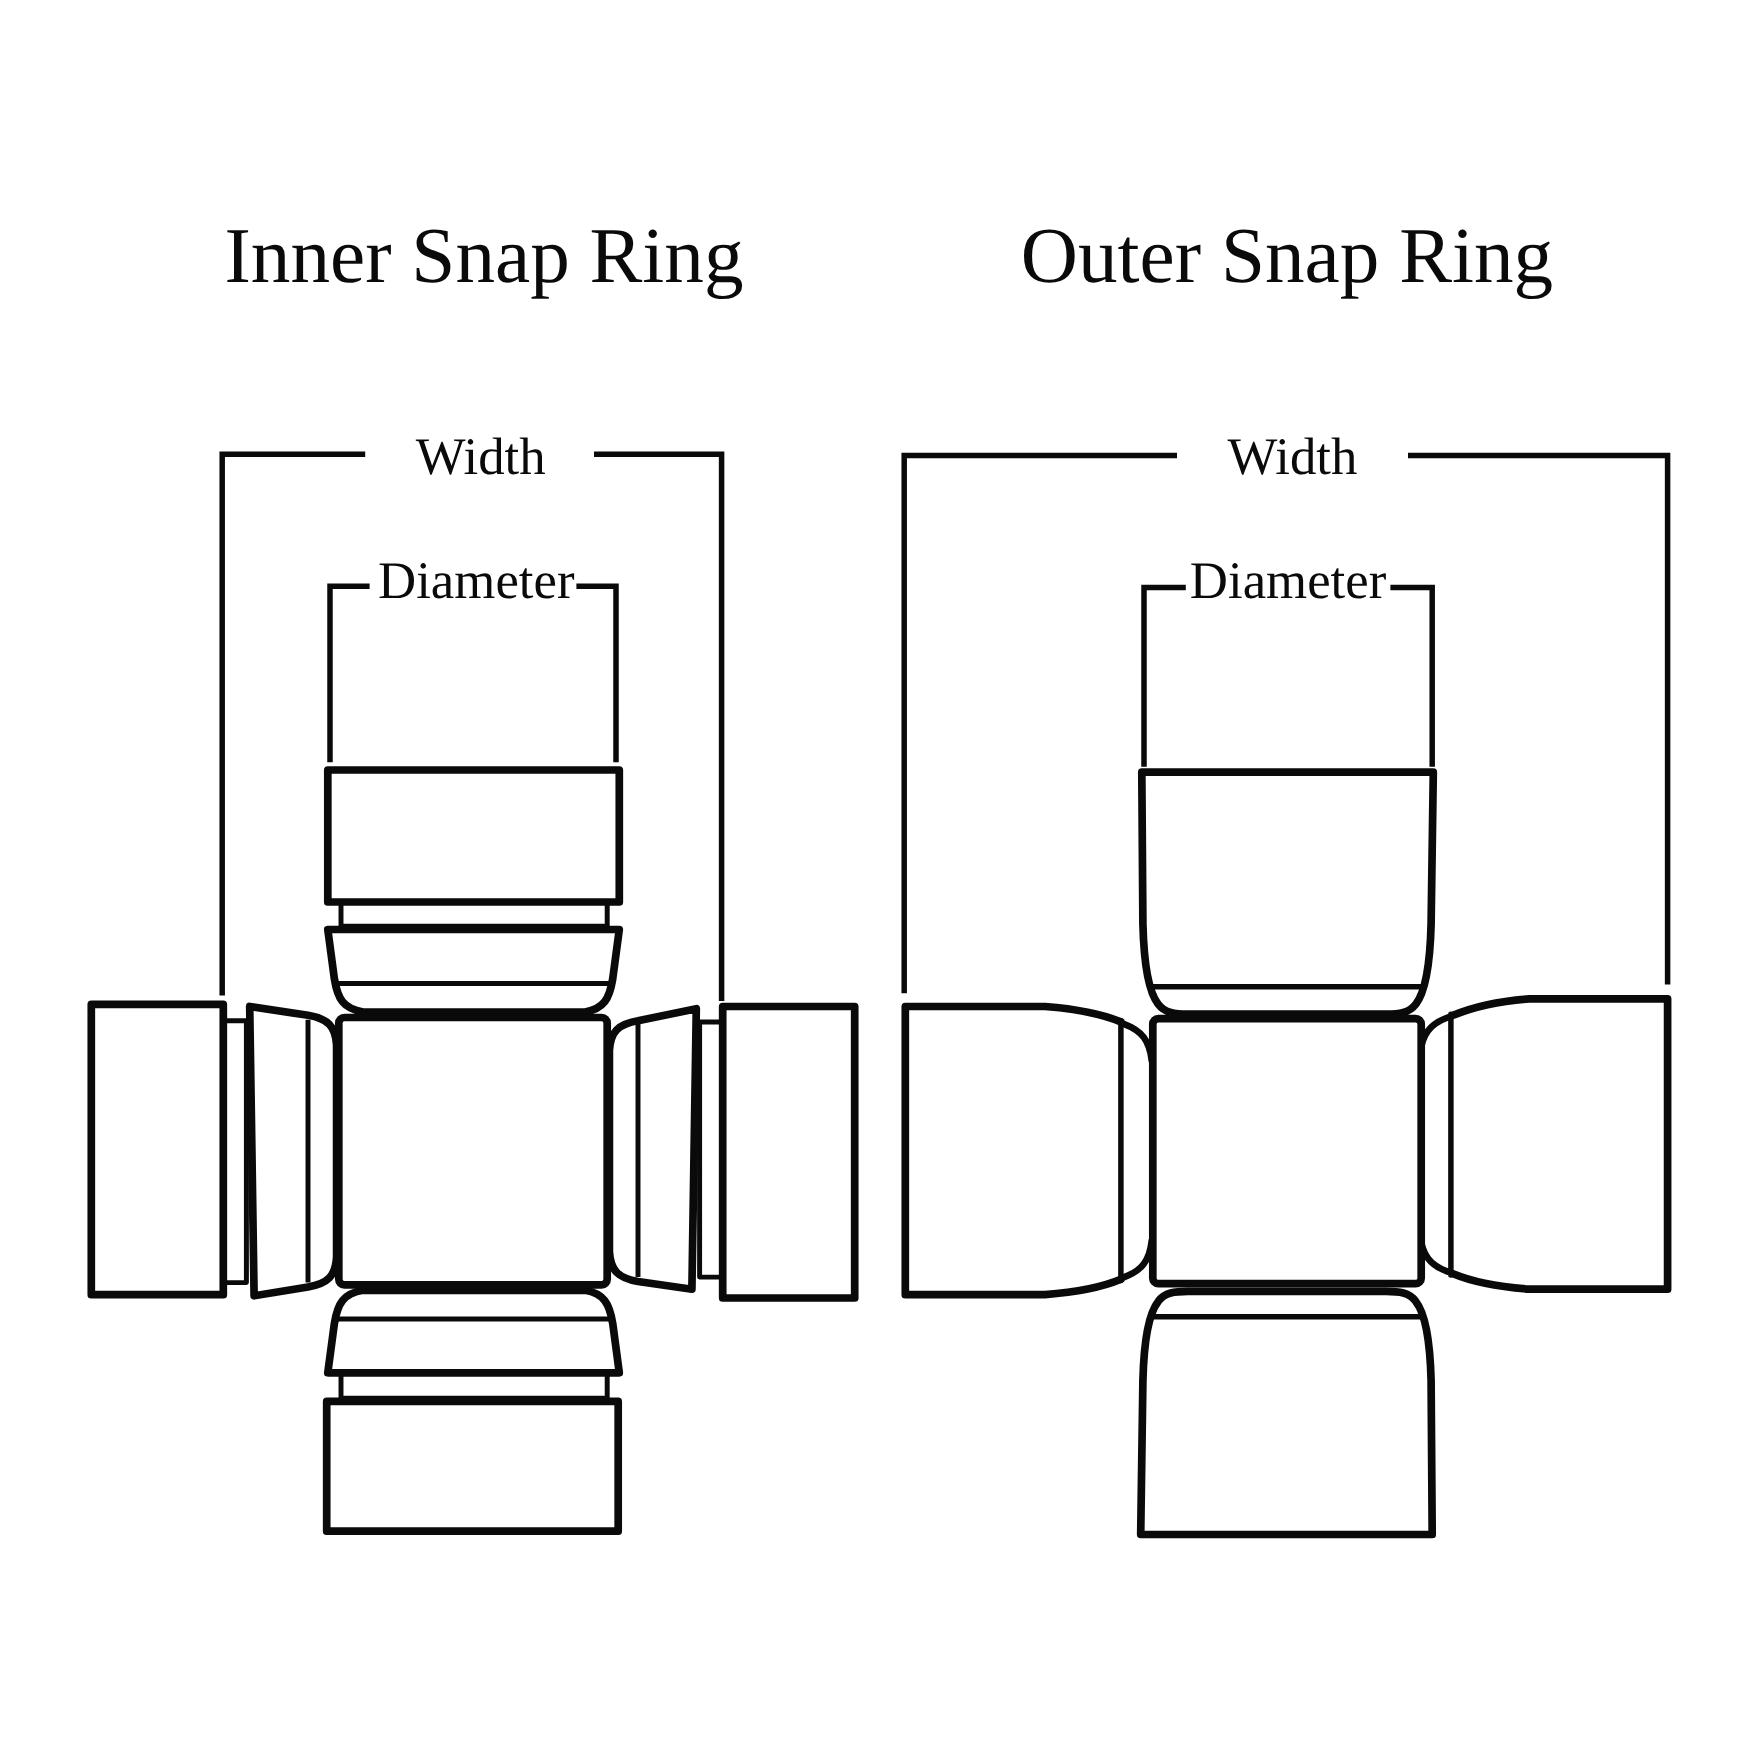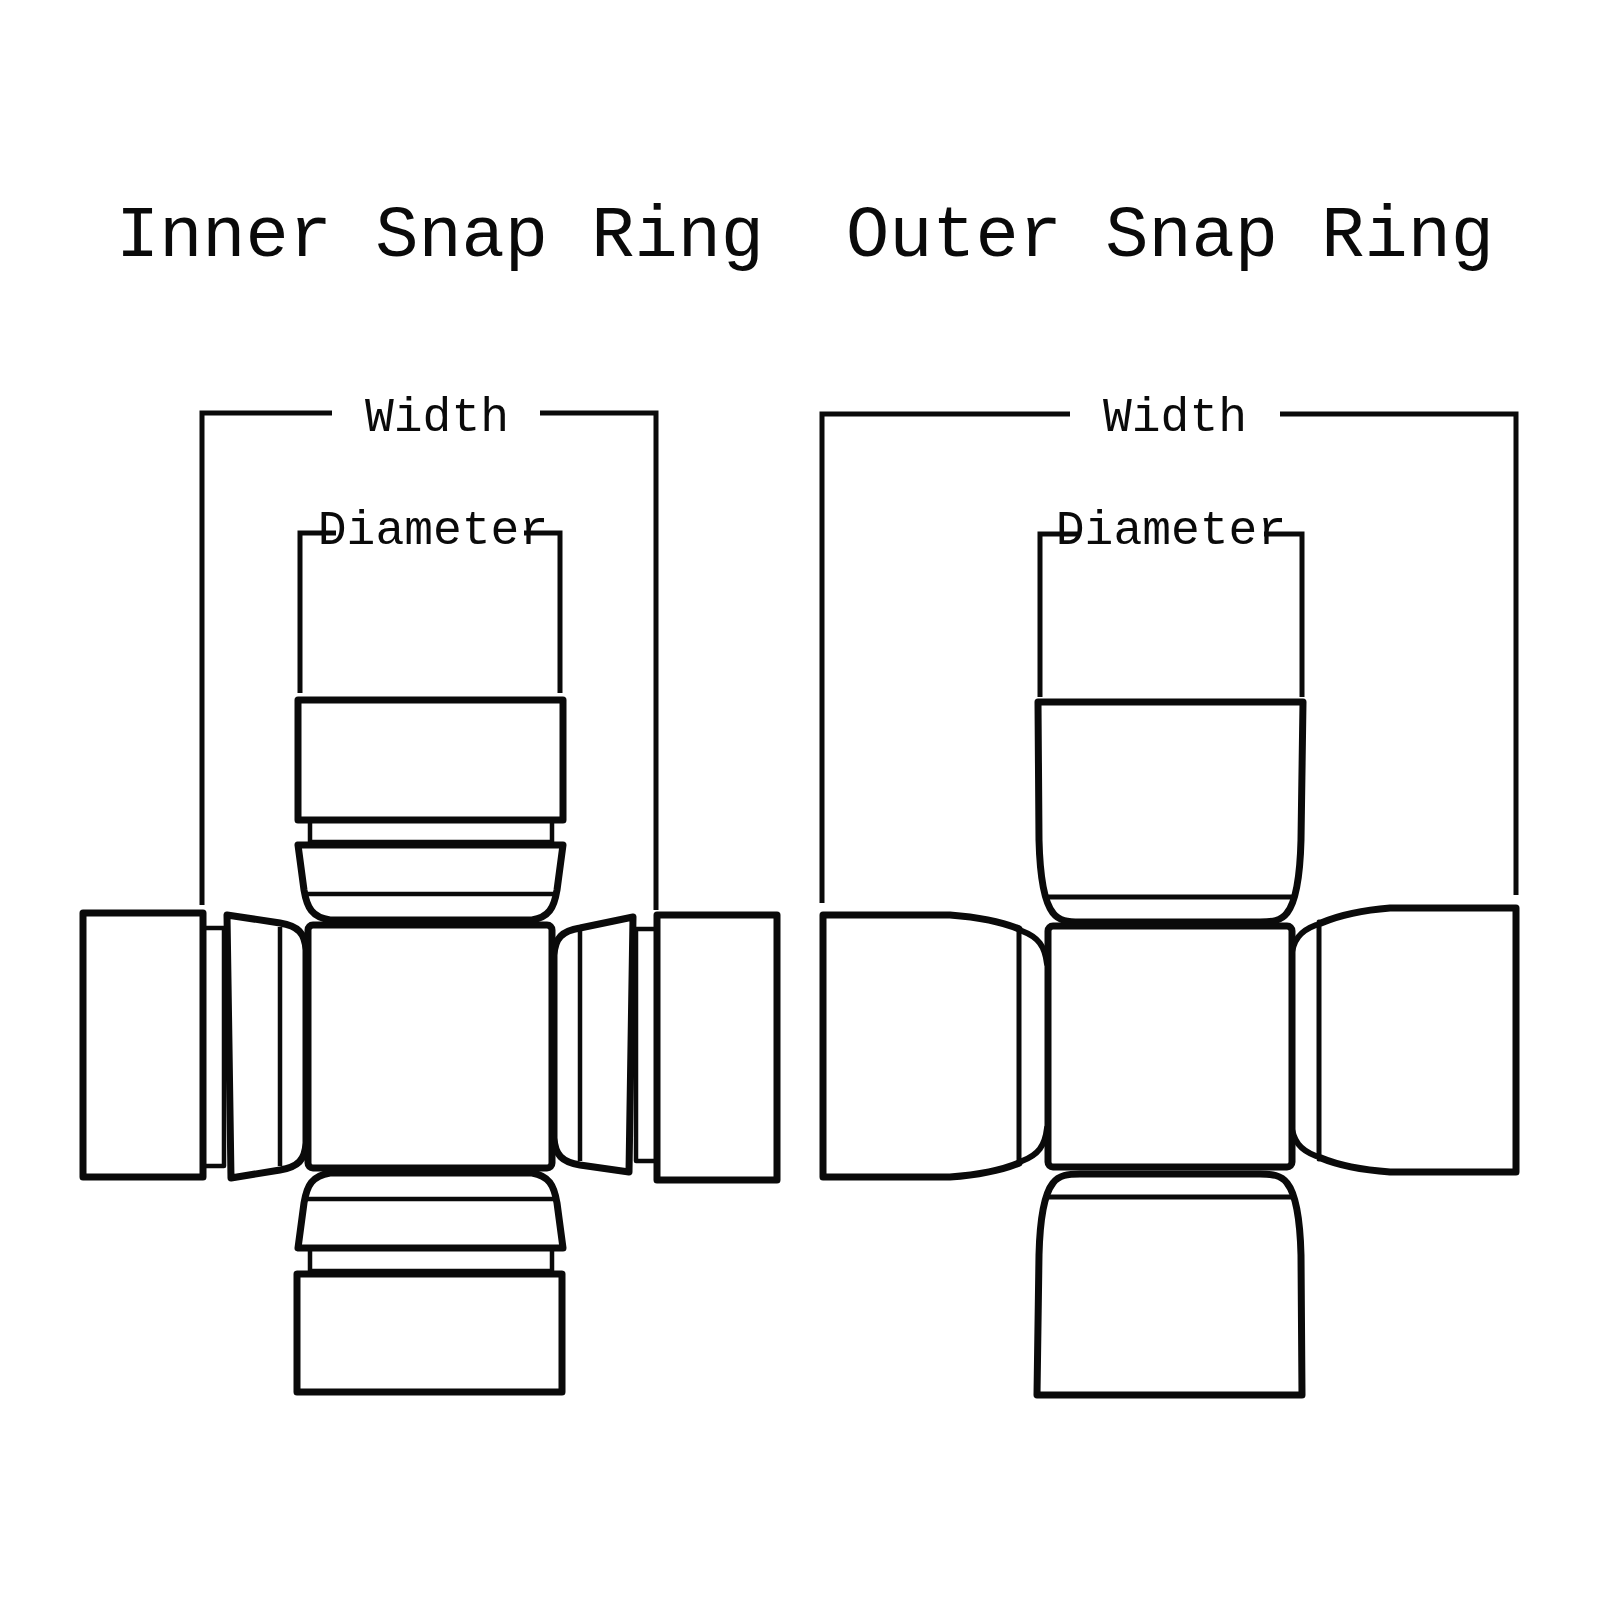--- a/index.html
+++ b/index.html
@@ -6,21 +6,21 @@
     margin: 0;
     padding: 0;
     background: #ffffff;
   }
   .canvas {
     position: relative;
     width: 1600px;
     height: 1600px;
     background: #ffffff;
     overflow: hidden;
-    font-family: Liberation Mono, monospace;
+    font-family: Liberation Serif, serif;
   }
   svg { display: block; }
   .outline {
     fill: #ffffff;
     stroke: #0a0a0a;
     stroke-width: 7;
     stroke-linejoin: round;
   }
   .outline-open {
     fill: #ffffff;

